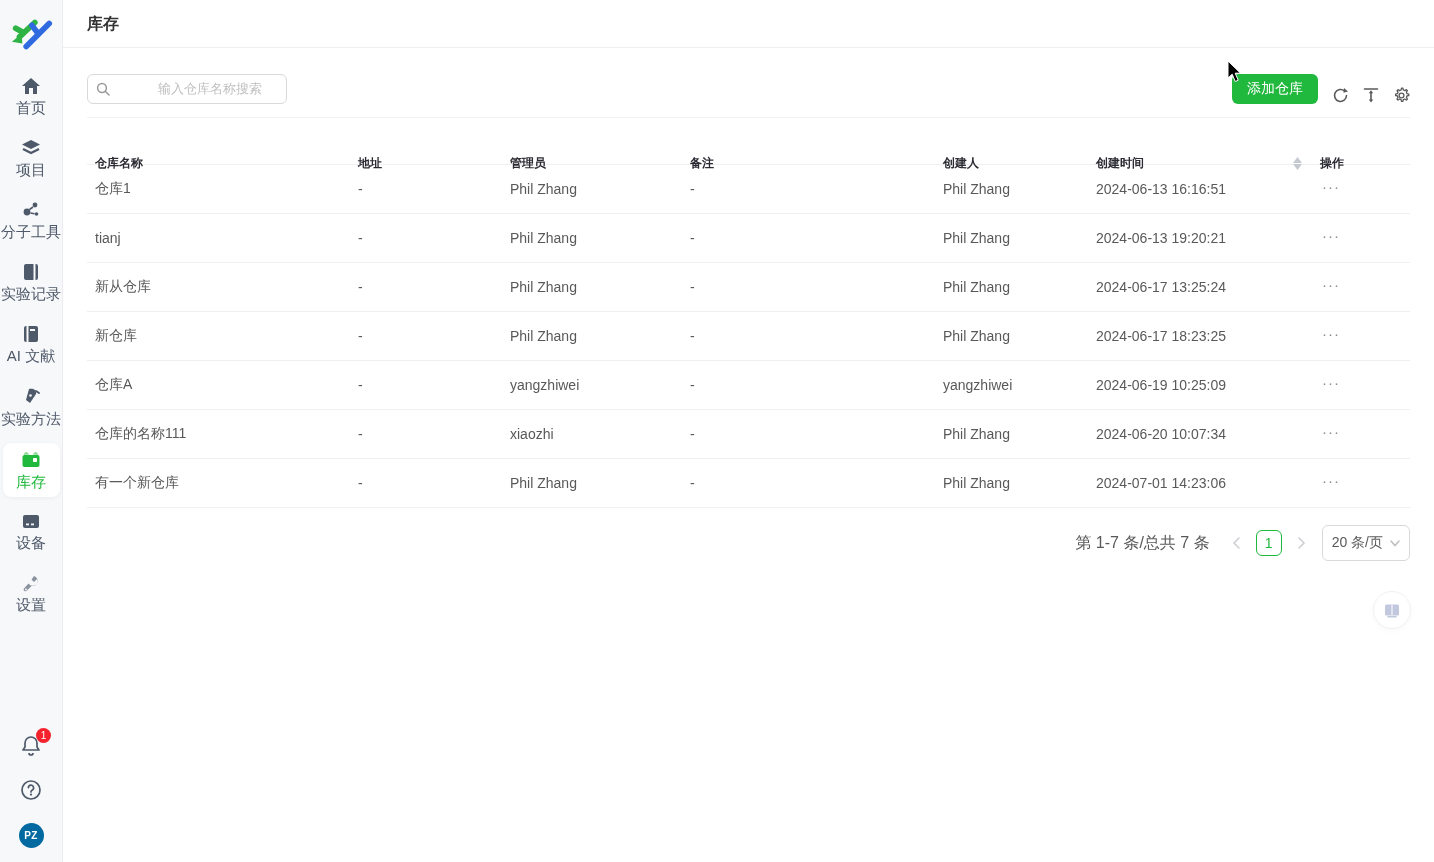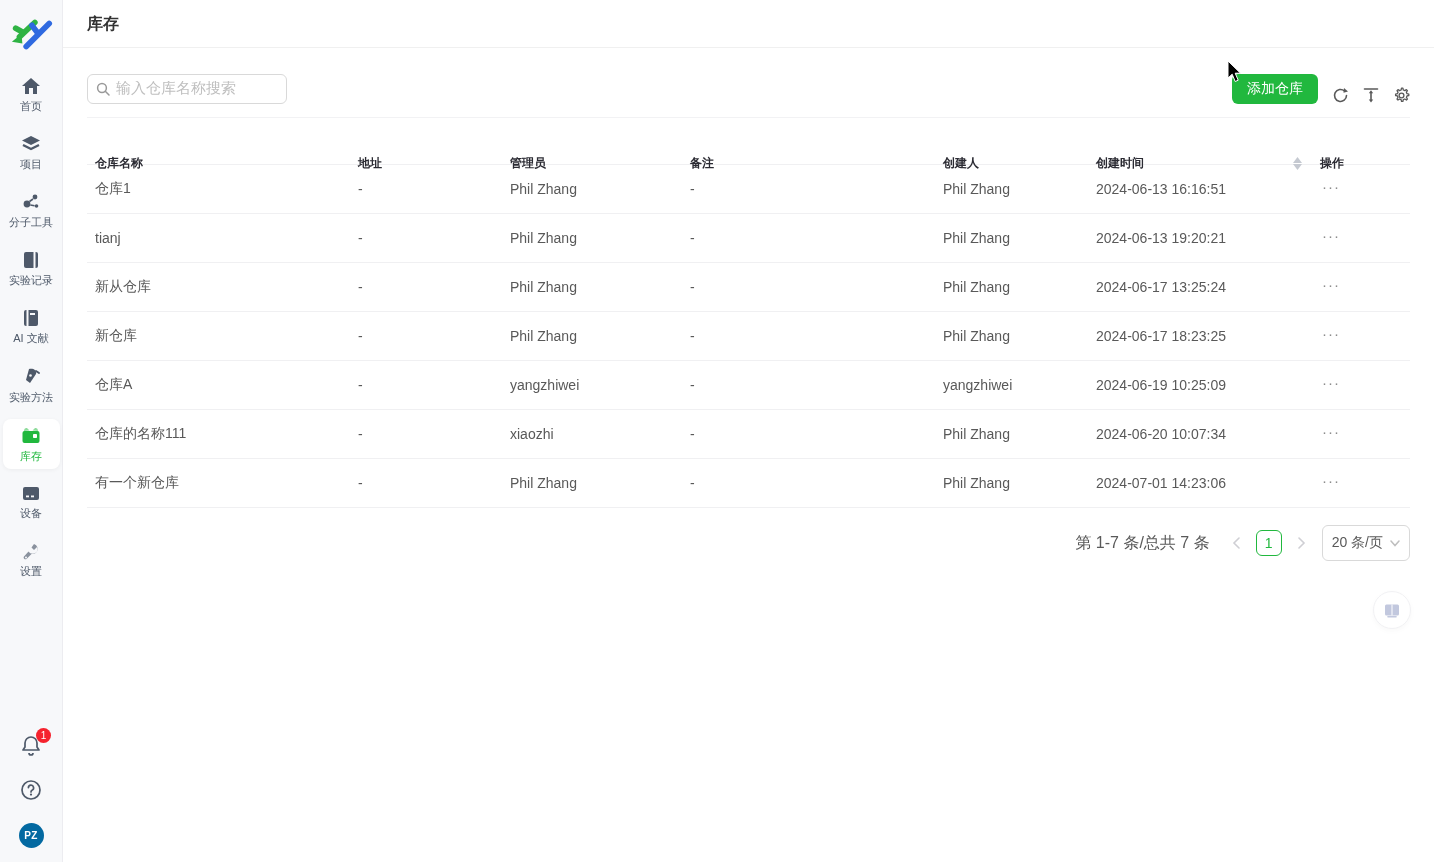--- a/index.html
+++ b/index.html
@@ -8,21 +8,21 @@
   .app { display:flex; width:1434px; height:862px; }
 
   
   .sidebar { width:63px; height:862px; background:#f7f8fa; border-right:1px solid #ececf0;
     display:flex; flex-direction:column; align-items:center; flex-shrink:0; }
   .logo { width:48px; height:44px; margin-top:12px; margin-bottom:14px; cursor:pointer;
     display:flex; align-items:center; justify-content:center; }
   .nav { display:flex; flex-direction:column; align-items:center; gap:9px; }
   .nav-item { width:57px; padding:7px 0 5px; border-radius:8px; display:flex; flex-direction:column;
     align-items:center; gap:4px; cursor:pointer; }
-  .nav-item .nav-label { font-size:11px; color:#4e5969; white-space:nowrap; }
+  .nav-item .nav-label { font-size:15px; color:#4e5969; white-space:nowrap; }
   .nav-item svg { display:block; }
   .nav-item.active { background:#ffffff; box-shadow:0 1px 4px rgba(0,0,0,.05); }
   .nav-item.active .nav-label { color:#21b83e; }
 
   .sidebar-bottom { margin-top:auto; display:flex; flex-direction:column; align-items:center;
     gap:18px; padding-bottom:14px; }
   .bell-wrap { position:relative; cursor:pointer; }
   .badge { position:absolute; top:-7px; right:-9px; min-width:15px; height:15px; padding:0 4px;
     background:#f5222d; border-radius:8px; color:#fff; font-size:10px; line-height:15px;
     text-align:center; }
@@ -33,22 +33,22 @@
 
   
   .main { flex:1; position:relative; background:#fff; }
   .page-header { height:48px; line-height:48px; padding-left:24px; font-size:16px; font-weight:600;
     color:#333; border-bottom:1px solid #f0f0f0; }
 
   .toolbar { margin:26px 24px 0; display:flex; justify-content:space-between; align-items:center;
     height:30px; }
   .search-box { width:200px; height:30px; border:1px solid #d9d9d9; border-radius:6px;
     display:flex; align-items:center; padding:0 8px; gap:6px; background:#fff; }
-  .search-box input { border:none; outline:none; flex:1; font-size:15px; color:#333;
-    font-family:Liberation Mono, monospace; background:transparent; min-width:0; }
+  .search-box input { border:none; outline:none; flex:1; font-size:13px; color:#333;
+    font-family:Liberation Serif, serif; background:transparent; min-width:0;margin-left:42px; }
   .search-box input::placeholder { color:#bfbfbf; }
   .toolbar-right { display:flex; align-items:flex-end; gap:14px; }
   .add-btn { height:30px; padding:0 15px; background:#21b83e; color:#fff; border:none;
     border-radius:6px; font-size:14px; font-family:inherit; cursor:pointer; }
   .tool-icon { cursor:pointer; display:flex; align-items:center; }
 
   
   .table { margin:13px 24px 0; border-top:1px solid #f2f2f4; }
   .t-row { display:grid; grid-template-columns:263px 152px 180px 253px 153px 224px 98px;
     align-items:center; border-bottom:1px solid #f0f0f2; }

